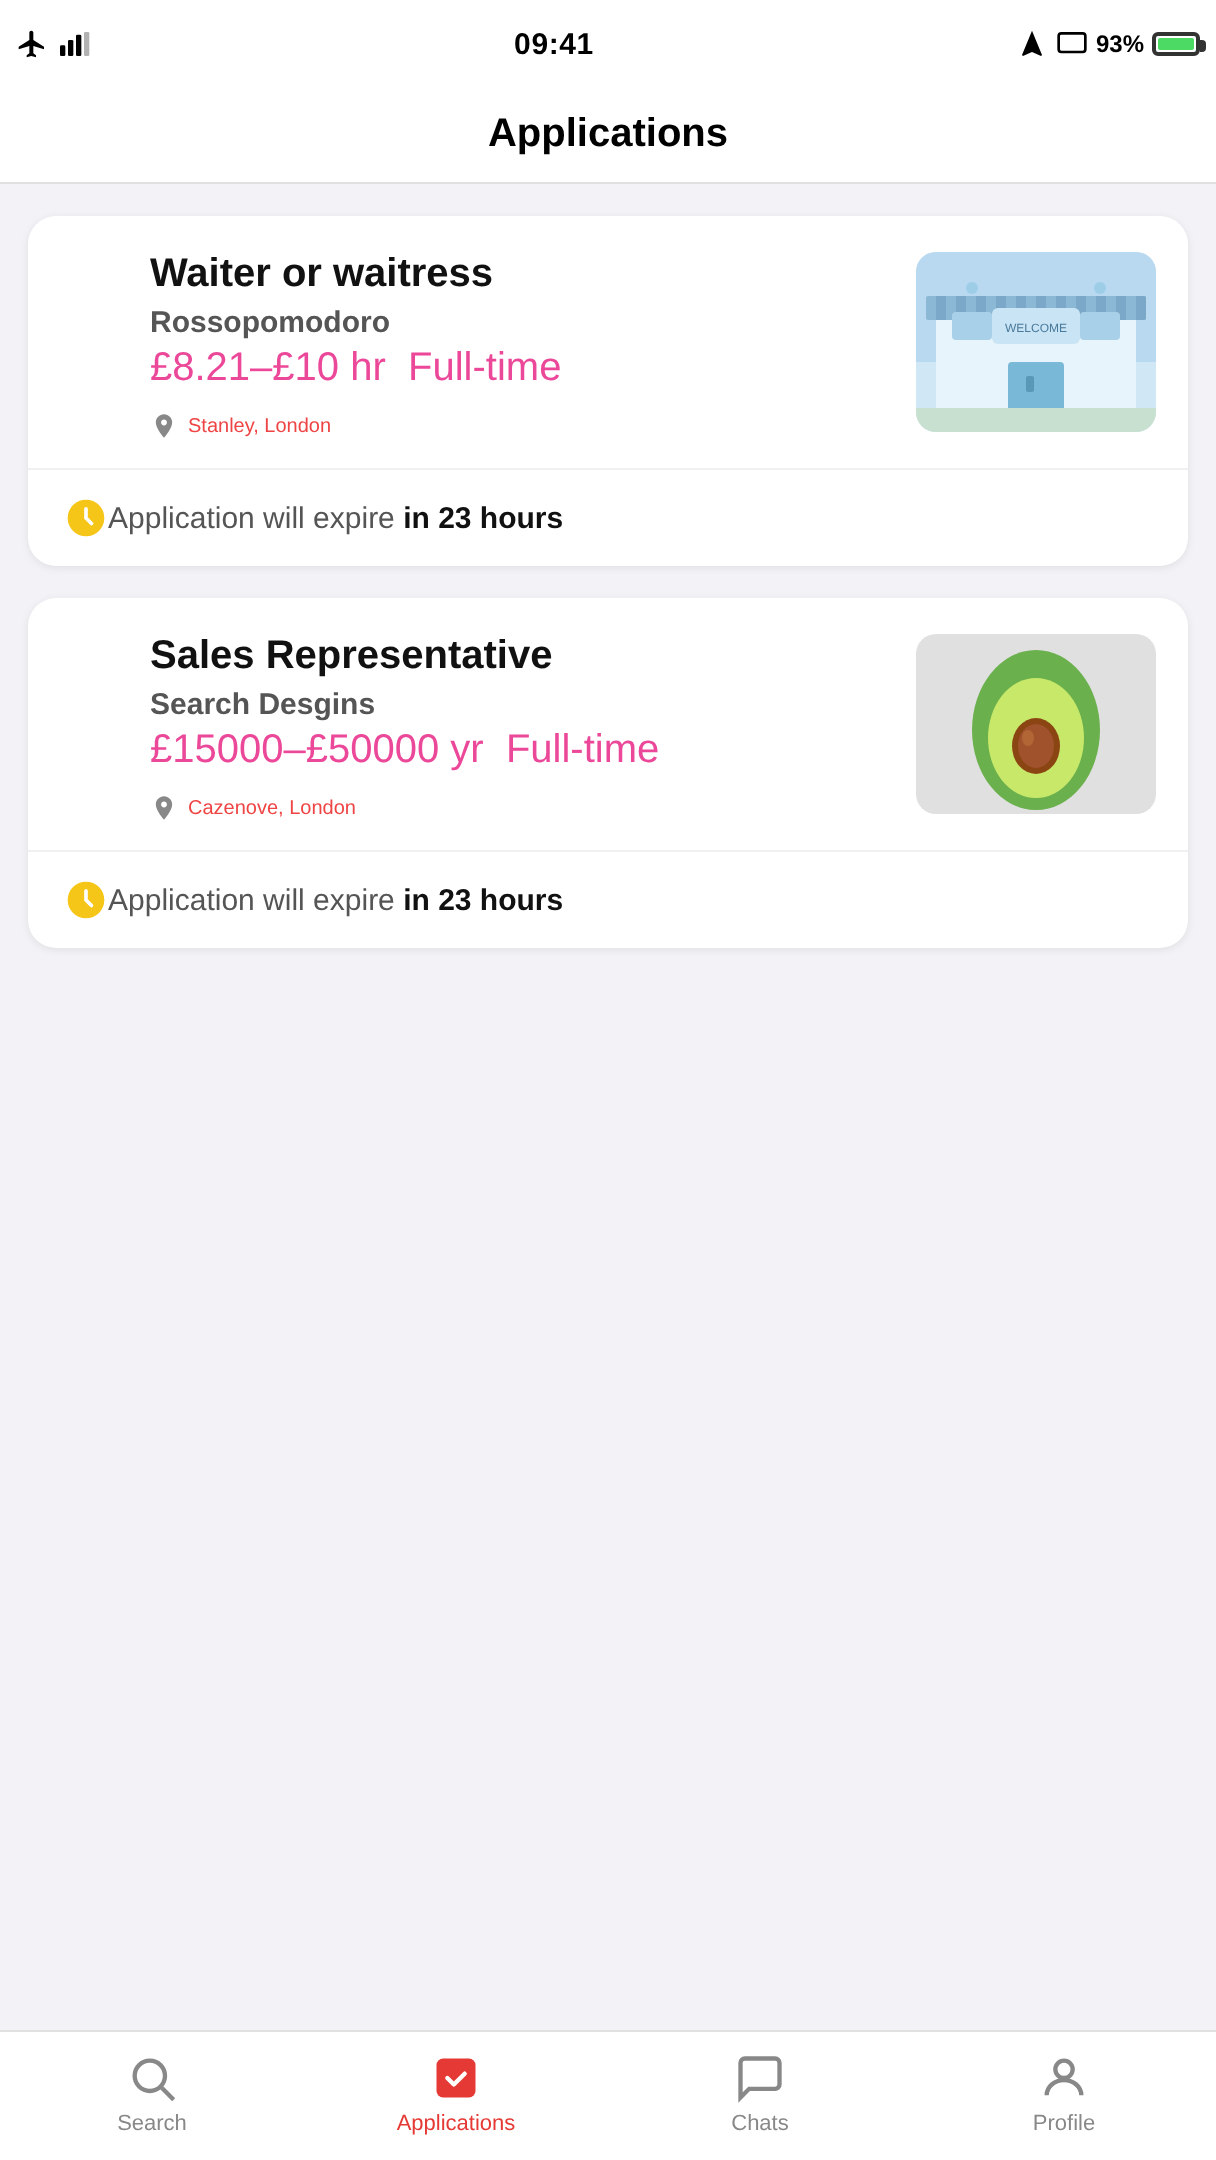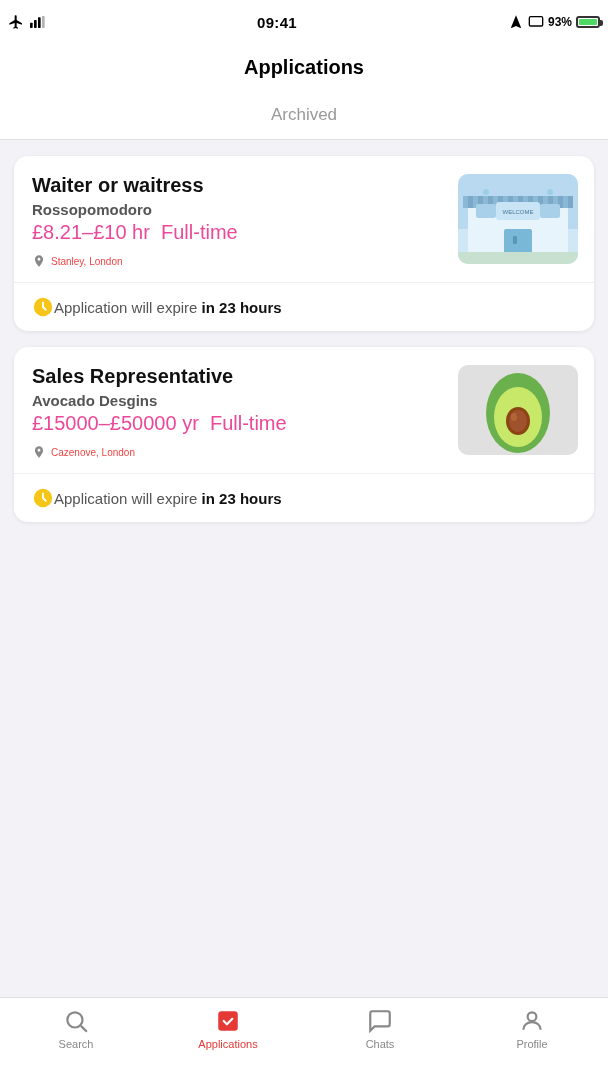--- a/index.html
+++ b/index.html
@@ -92,20 +92,21 @@
       background: #fff;
       border-radius: 14px;
       overflow: hidden;
       box-shadow: 0 1px 4px rgba(0,0,0,0.08);
     }
     .job-main {
       display: flex;
       align-items: flex-start;
       padding: 18px 16px 14px 18px;
       gap: 12px;
+      margin-left: 43px;
     }
     .job-info { flex: 1; }
     .job-title {
       font-size: 20px;
       font-weight: 700;
       color: #111;
       margin-bottom: 4px;
     }
     .job-company {
       font-size: 15px;
@@ -163,21 +164,21 @@
       height: 22px;
       flex-shrink: 0;
     }
 
     
     .bottom-nav {
       position: fixed;
       bottom: 0;
       left: 0;
       width: 608px;
-      height: 83px;
+      height: 65px;
       background: #fff;
       border-top: 1px solid #e0e0e0;
       display: flex;
       align-items: flex-start;
       justify-content: space-around;
       padding-top: 10px;
     }
     .nav-item {
       display: flex;
       flex-direction: column;
@@ -222,23 +223,20 @@
     <div class="battery-icon">
       <div class="battery-fill"></div>
     </div>
   </div>
 </div>
 
 <div class="header">
   <div class="header-title">Applications</div>
 
   <div class="tabs">
-    <div class="tab">
-      <span>Archived</span>
-    </div>
   </div>
 </div>
 
 <div class="content">
 
   <div class="job-card">
     <div class="job-main">
       <div class="job-info">
         <div class="job-title">Waiter or waitress</div>
         <div class="job-company">Rossopomodoro</div>
@@ -294,21 +292,21 @@
       <span>
         <span>Application will expire</span> <strong>in 23 hours</strong>
       </span>
     </div>
   </div>
 
   <div class="job-card">
     <div class="job-main">
       <div class="job-info">
         <div class="job-title">Sales Representative</div>
-        <div class="job-company">Avocado Desgins</div>
+        <div class="job-company">Search Desgins</div>
         <div class="job-salary">
           <span>£15000–£50000 yr</span>&nbsp;&nbsp;<span>Full-time</span>
         </div>
         <div class="job-location">
           <svg class="location-pin" viewBox="0 0 24 24">
               <path d="M12 2C8.13 2 5 5.13 5 9c0 5.25 7 13 7 13s7-7.75 7-13c0-3.87-3.13-7-7-7zm0 9.5c-1.38 0-2.5-1.12-2.5-2.5s1.12-2.5 2.5-2.5 2.5 1.12 2.5 2.5-1.12 2.5-2.5 2.5z"></path>
             </svg>
           <span>Cazenove, London</span>
         </div>
       </div>

